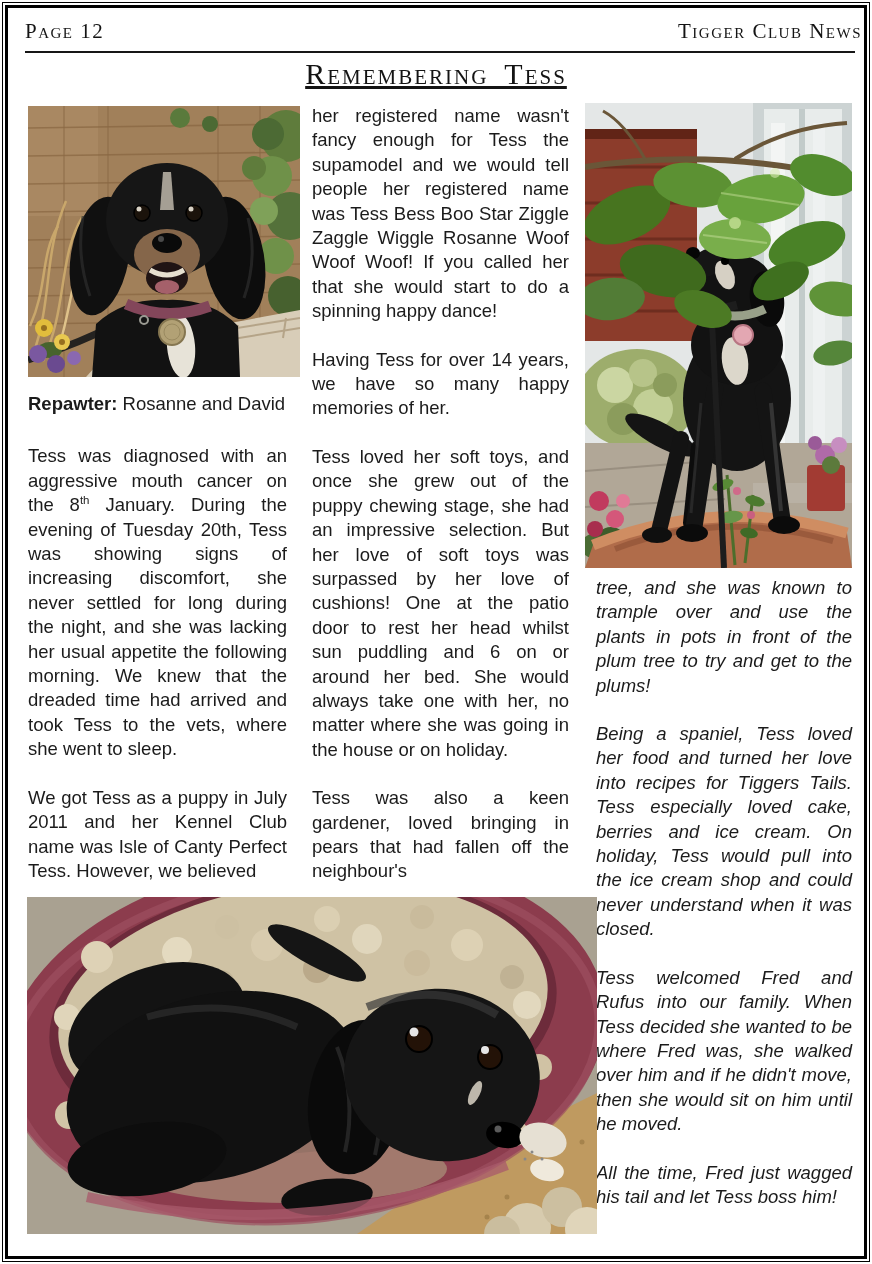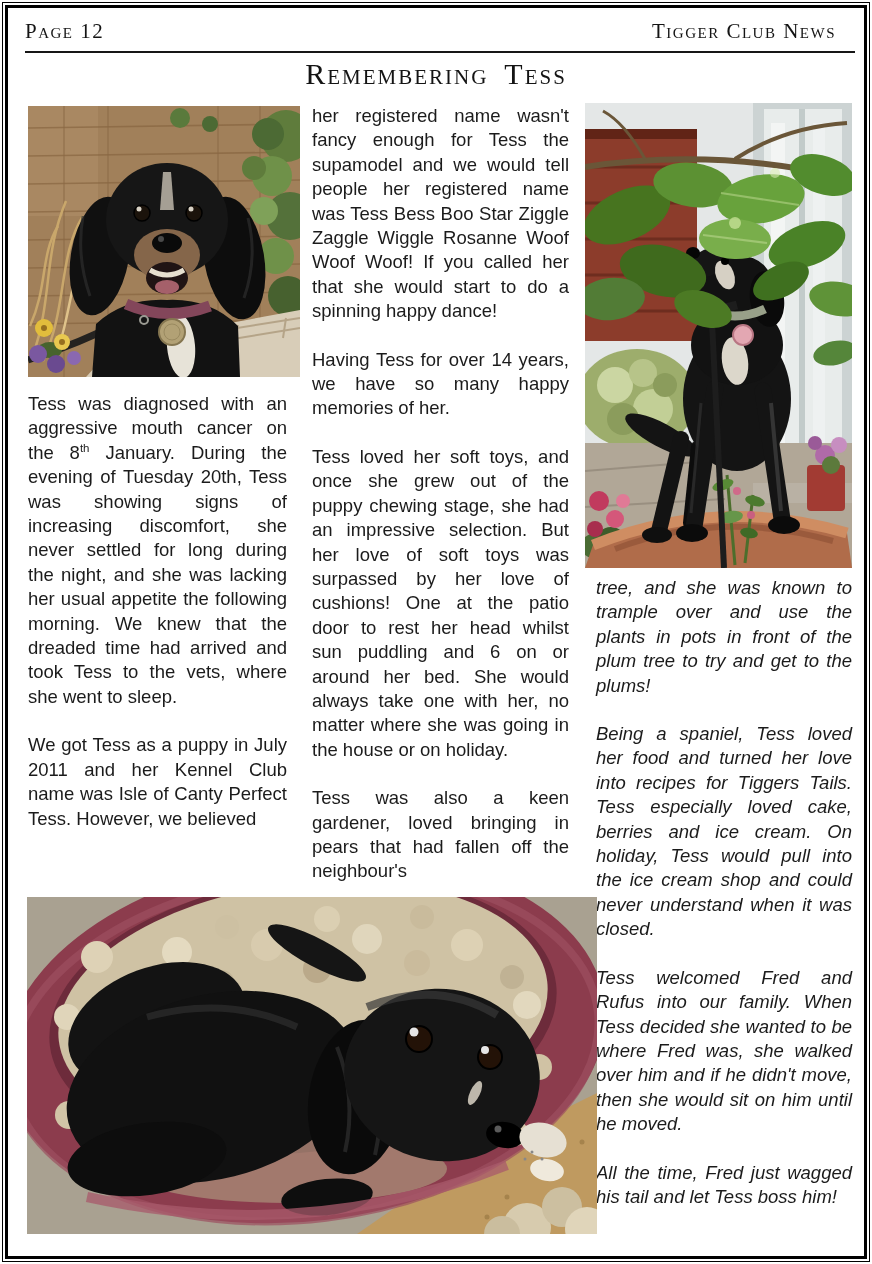--- a/index.html
+++ b/index.html
@@ -9,27 +9,27 @@
   }
   
   .frame-outer{position:absolute;inset:2px;border:1px solid #000;pointer-events:none;z-index:50;}
   .frame-inner{position:absolute;inset:5px;border:3px solid #000;pointer-events:none;z-index:50;}
 
   .page-label, .masthead{
     position:absolute;top:19px;font-family:"Liberation Serif",serif;
     font-variant:small-caps;font-size:21px;letter-spacing:1.5px;color:#141414;
   }
   .page-label{left:25px;text-align:right;}
-  .masthead{right:36px;margin-left:42px;}
+  .masthead{right:10px;margin-left:42px;}
   .header-rule{position:absolute;left:25px;right:17px;top:51px;border-top:2px solid #161616;}
 
   .title{
     position:absolute;left:0;right:0;top:57px;margin:0;text-align:center;
     font-family:"Liberation Serif",serif;font-variant:small-caps;font-weight:normal;
-    font-size:30px;letter-spacing:2px;word-spacing:7px;color:#141414;
+    font-size:30px;letter-spacing:2px;word-spacing:7px;color:#141414;text-decoration:underline;
   }
 
   .photo{position:absolute;margin:0;overflow:hidden;background:#ccc;}
   .photo svg{display:block;width:100%;height:100%;}
   .photo1{left:28px;top:106px;width:272px;height:271px;}
   .photo2{left:585px;top:103px;width:267px;height:465px;}
   .photo3{left:27px;top:897px;width:570px;height:337px;}
 
   .col{position:absolute;}
   .col p{
@@ -137,20 +137,21 @@
         <circle cx="16" cy="222" r="3" fill="#96701f"></circle>
           <circle cx="34" cy="236" r="3" fill="#96701f"></circle>
         <circle cx="10" cy="248" r="9" fill="#7a58a0"></circle>
           <circle cx="28" cy="258" r="9" fill="#6a4a90"></circle>
         <circle cx="46" cy="252" r="7" fill="#8a68b0"></circle>
       </g>
     </svg>
   </figure>
 
   <div class="col col1">
+    <p class="byline"><strong>Repawter:</strong><span> Rosanne and David</span></p>
     <p><span>Tess was diagnosed with an aggressive mouth cancer on the 8</span><sup class="ord">th</sup><span> January.  During the evening of Tuesday 20th, Tess was showing signs of increasing discomfort, she never settled for long during the night, and she was lacking her usual appetite the following morning.  We knew that the dreaded time had arrived and took Tess to the vets, where she went to sleep.</span></p>
     <p>We got Tess as a puppy in July 2011 and her Kennel Club name was Isle of Canty Perfect Tess.  However, we believed</p>
   </div>
 
   <div class="col col2">
     <p>her registered name wasn't fancy enough for Tess the supamodel and we would tell people her registered name was Tess Bess Boo Star Ziggle Zaggle Wiggle Rosanne Woof Woof Woof!  If you called her that she would start to do a spinning happy dance!</p>
     <p>Having Tess for over 14 years, we have so many happy memories of her.</p>
     <p>Tess loved her soft toys, and once she grew out of the puppy chewing stage, she had an impressive selection.  But her love of soft toys was surpassed by her love of cushions!  One at the patio door to rest her head whilst sun puddling and 6 on or around her bed.  She would always take one with her, no matter where she was going in the house or on holiday.</p>
     <p>Tess was also a keen gardener, loved bringing in pears that had fallen off the neighbour's</p>
   </div>

